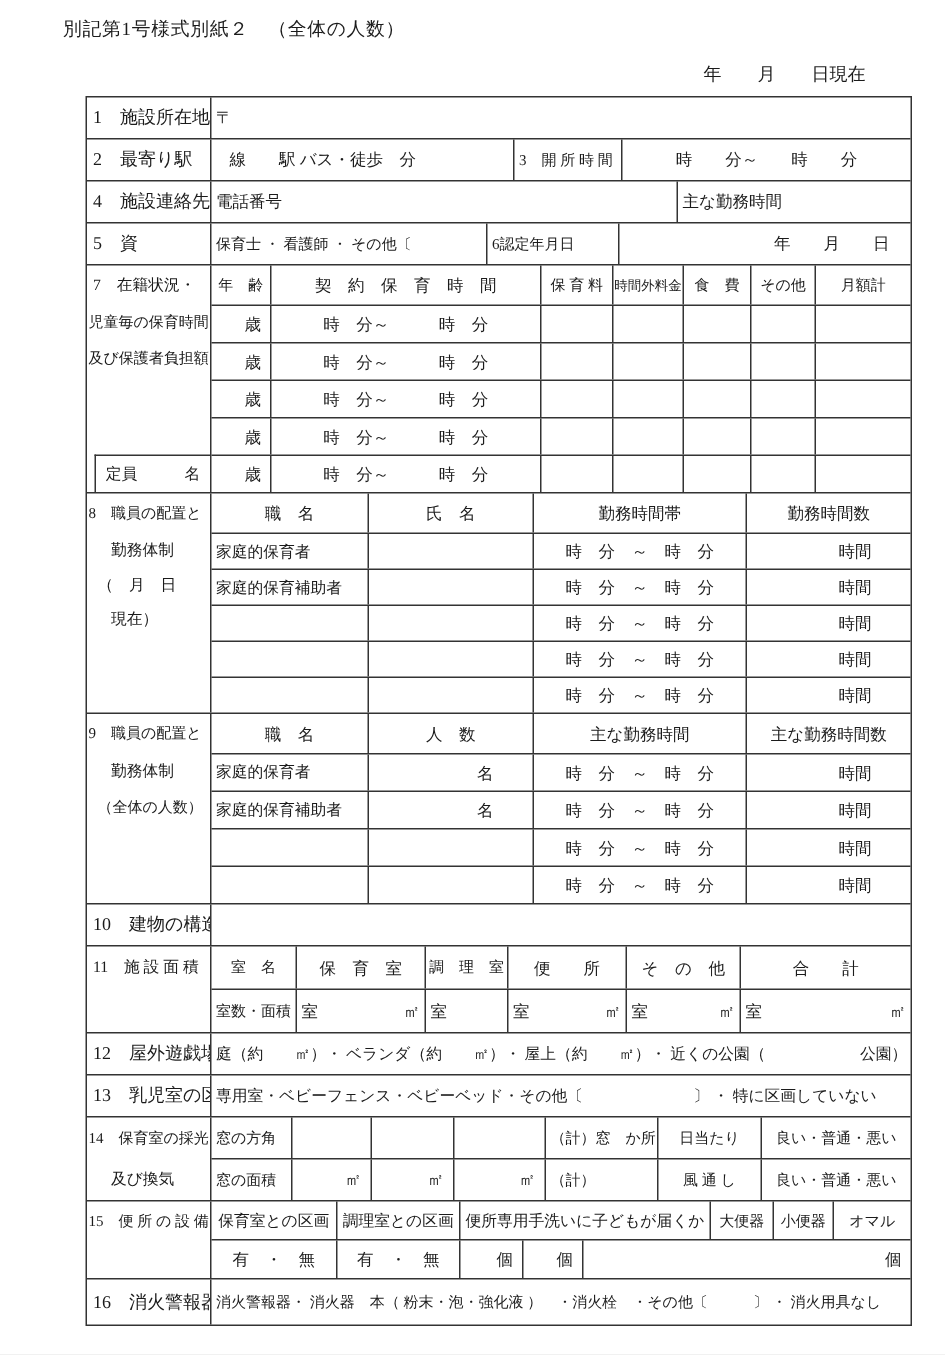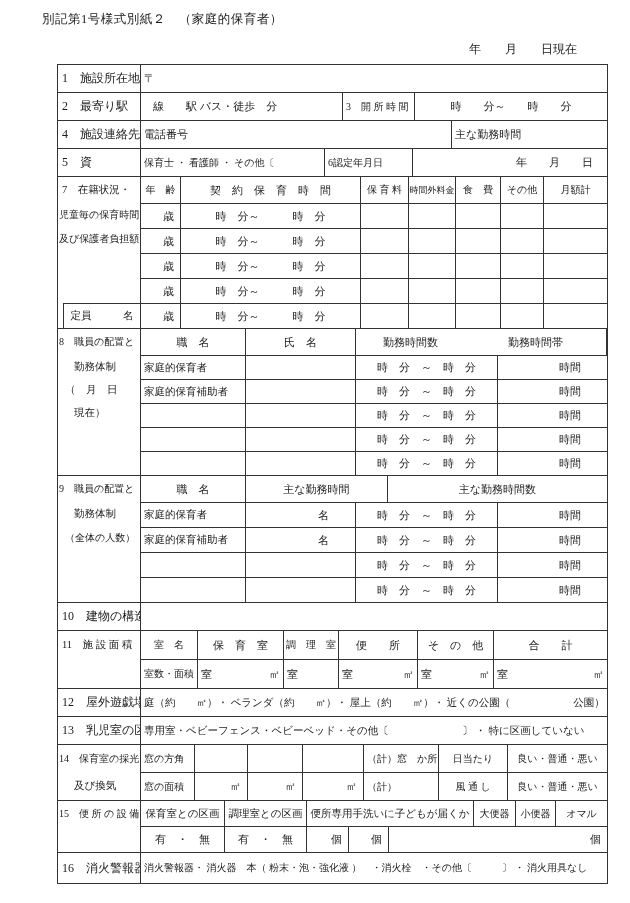--- a/index.html
+++ b/index.html
@@ -44,21 +44,21 @@
   .w84{width:84px}.w82{width:82px}.w167{width:167px}.w42{width:42px}.w40b{width:40px}
   .pr6{padding-right:6px;}
   .pr14{padding-right:14px;}
   .pr26{padding-right:26px;}
   .pl12{padding-left:12px;}
 </style>
 </head>
 <body>
 
 <div class="page">
-  <div class="title">別記第1号様式別紙２　（家庭的保育者）</div>
+  <div class="title">別記第1号様式別紙２　（全体の人数）</div>
   <div class="datenote">年　　月　　日現在</div>
 
   <div class="formtable">
 
     <div class="sec">
       <div class="lbl1 h27">1　施設所在地</div>
       <div class="bd">
           <div class="row h27">
         <div class="c last">〒</div>
       </div>
@@ -166,22 +166,22 @@
       <div class="lblcol">
         <div class="ln h26 f10 pl0">8　職員の配置と</div>
         <div class="ln h23 pl14">勤務体制</div>
         <div class="ln h23 pl6">（　月　日</div>
         <div class="ln h23 pl14">現在）</div>
       </div>
       <div class="bd">
         <div class="row h26">
           <div class="c w105 ctr">職　名</div>
           <div class="c w110 ctr">氏　名</div>
+          <div class="c w142 ctr">勤務時間帯</div>
           <div class="c last ctr">勤務時間数</div>
-          <div class="c w142 ctr">勤務時間帯</div>
         </div>
         <div class="row h23">
           <div class="c w105 f105">家庭的保育者</div>
           <div class="c w110"></div>
           <div class="c w142 ctr">時　分　～　時　分</div>
           <div class="c last rgt pr26">時間</div>
         </div>
         <div class="row h23">
           <div class="c w105 f105">家庭的保育補助者</div>
           <div class="c w110"></div>
@@ -211,20 +211,21 @@
 
     <div class="sec">
       <div class="lblcol">
         <div class="ln h26 f10 pl0">9　職員の配置と</div>
         <div class="ln h24 pl14">勤務体制</div>
         <div class="ln h24 pl6 f10">（全体の人数）</div>
       </div>
       <div class="bd">
         <div class="row h26">
           <div class="c w105 ctr">職　名</div>
+          <div class="c w110 ctr">人　数</div>
           <div class="c w142 ctr">主な勤務時間</div>
           <div class="c last ctr">主な勤務時間数</div>
         </div>
         <div class="row h24">
           <div class="c w105 f105">家庭的保育者</div>
           <div class="c w110 rgt pr26">名</div>
           <div class="c w142 ctr">時　分　～　時　分</div>
           <div class="c last rgt pr26">時間</div>
         </div>
         <div class="row h24">

